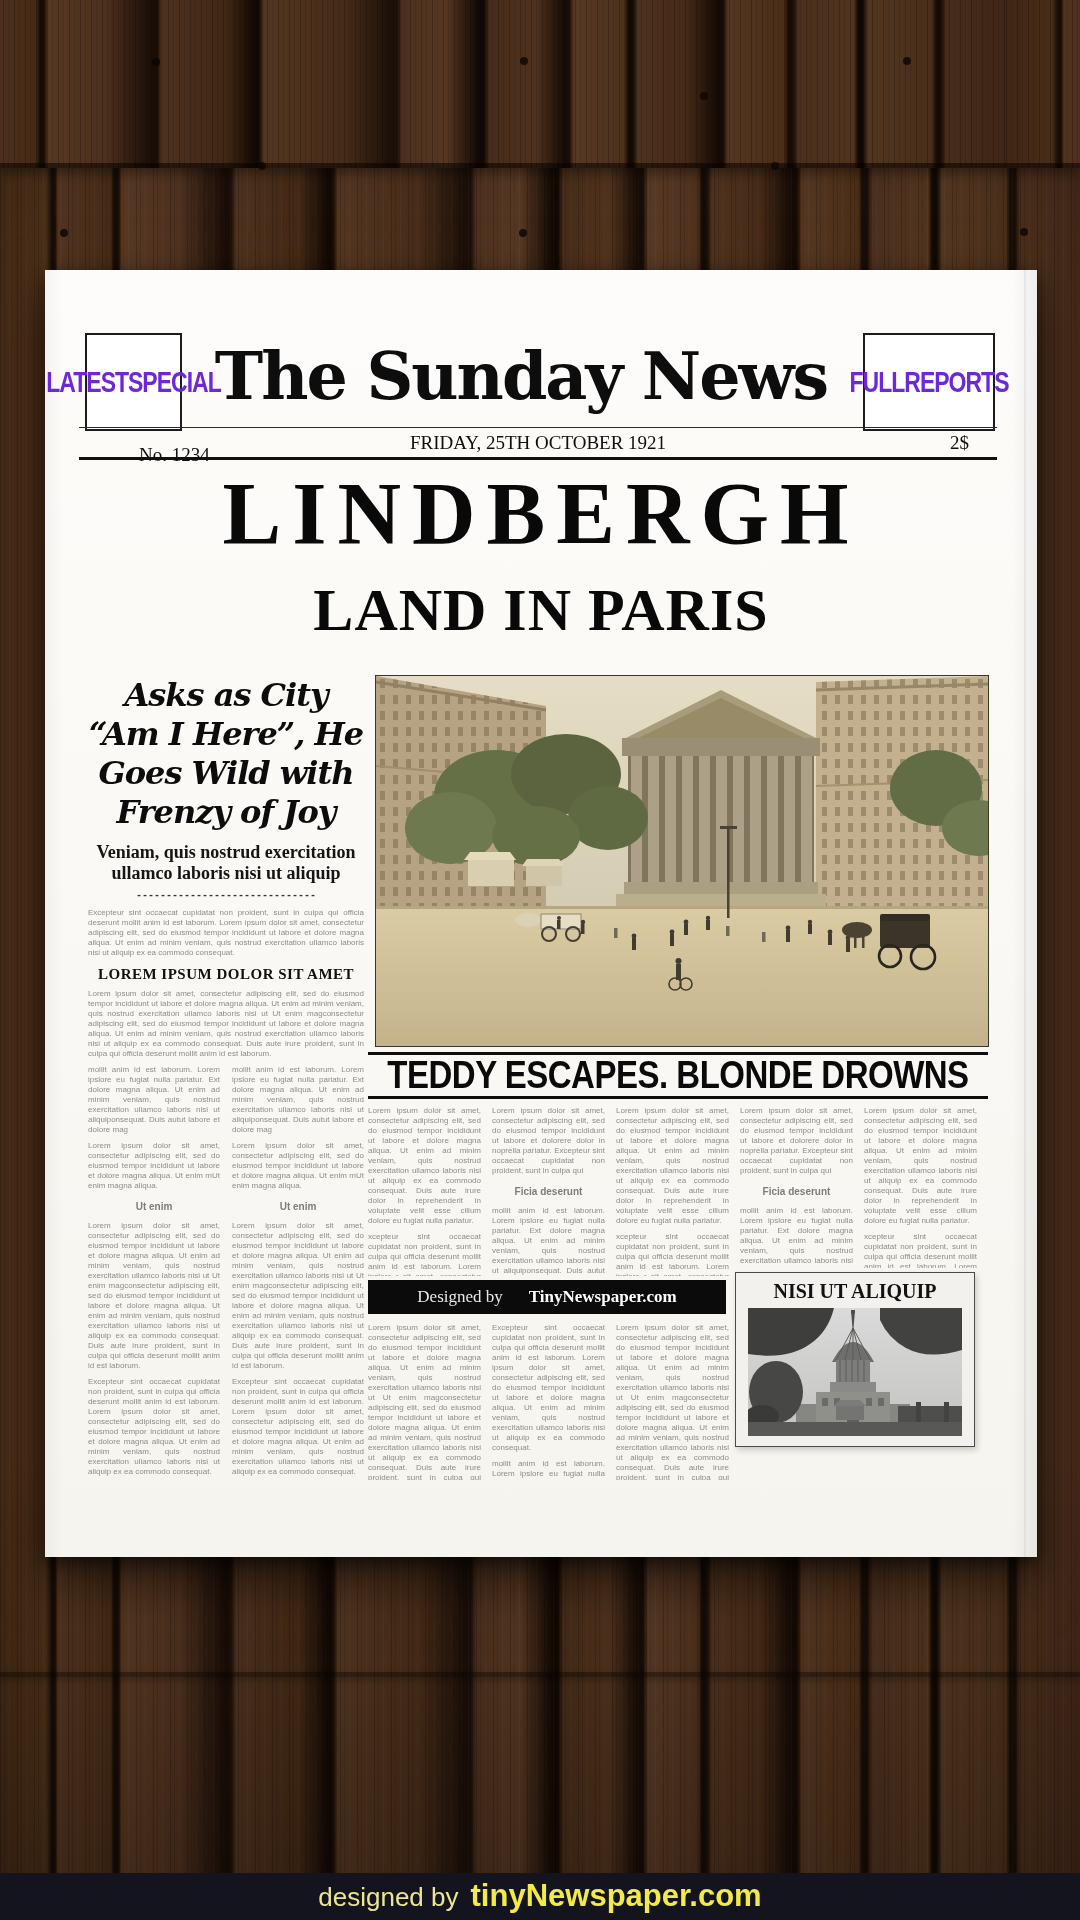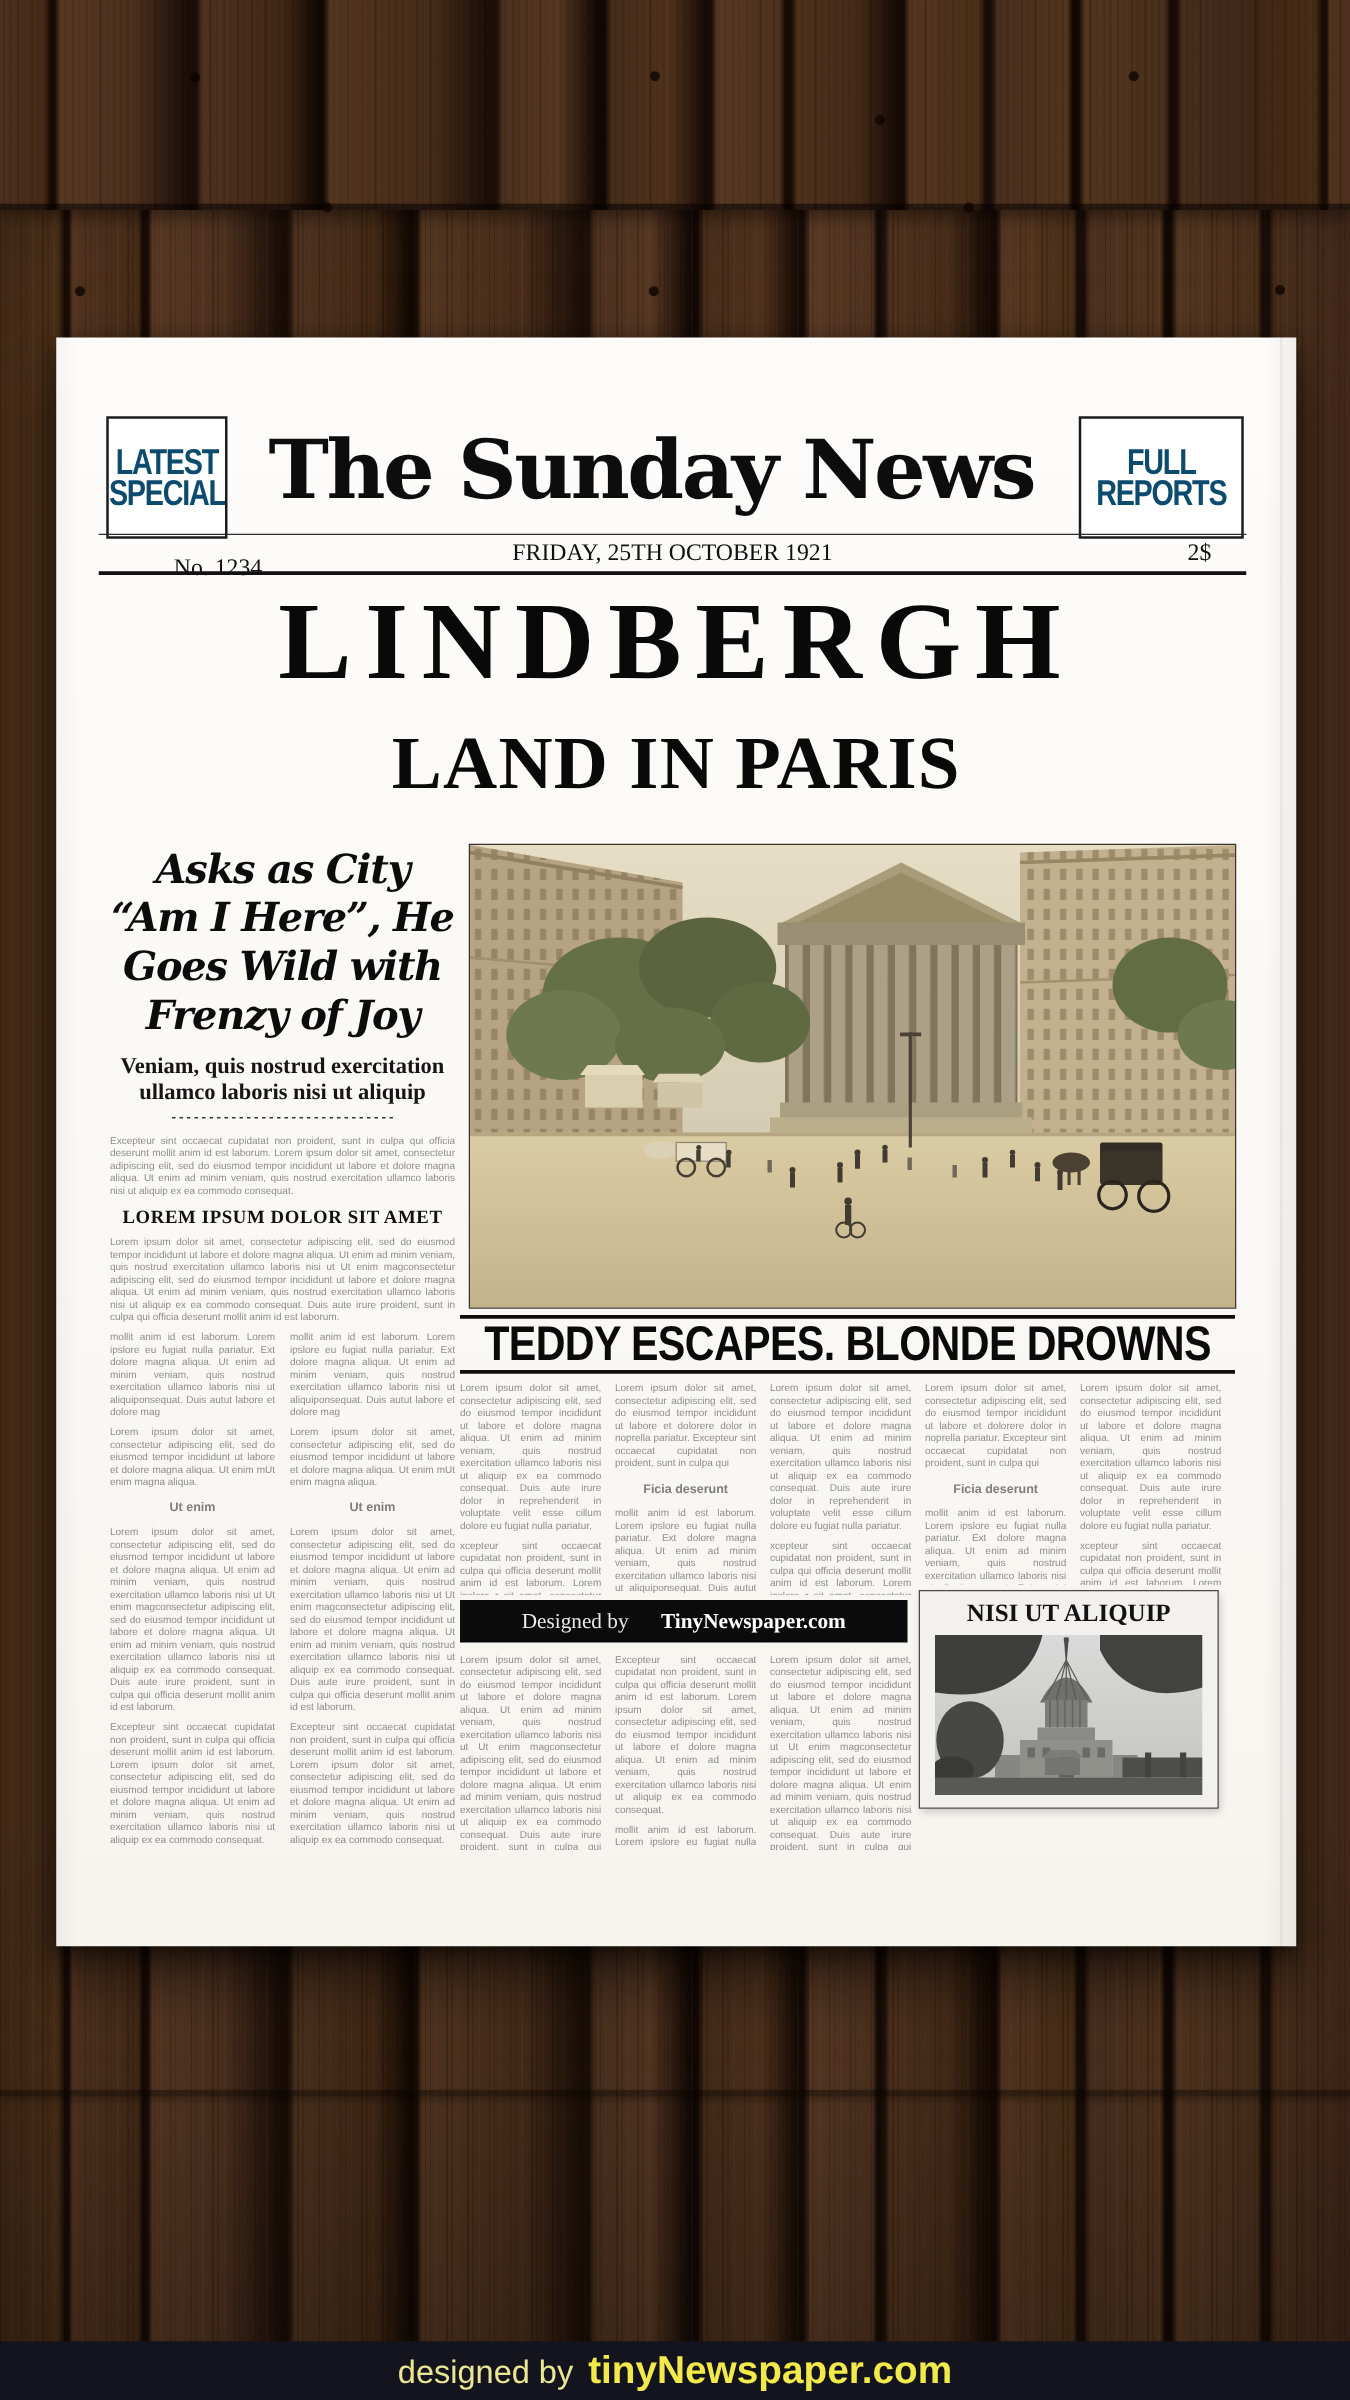--- a/index.html
+++ b/index.html
@@ -43,22 +43,22 @@
     background:
       linear-gradient(90deg, rgba(0,0,0,.035) 0, transparent 18px),
       linear-gradient(270deg, rgba(0,0,0,.06) 0, transparent 26px),
       linear-gradient(180deg,#fdfcfa 0,#faf8f4 60%,#f6f4ee 100%);
     box-shadow:0 22px 50px rgba(0,0,0,.6), 0 6px 14px rgba(0,0,0,.45);
   }
   .paper::after{content:"";position:absolute;top:0;bottom:0;right:11px;width:2px;background:rgba(0,0,0,.05);}
   
   .badge{
     position:absolute;border:2px solid #1c1c1c;background:#fff;
-    display:flex;flex-direction:column;align-items:center;justify-content:center;
-    font-family:"Liberation Sans",sans-serif;font-weight:bold;color:#0c4a6e;
+    display:flex;flex-direction:row;align-items:center;justify-content:center;
+    font-family:"Liberation Sans",sans-serif;font-weight:bold;color:#6d28d9;
     font-size:23px;line-height:25px;letter-spacing:-1px;
   }
   .badge span{display:block;transform:scaleY(1.25);}
   .badge-left{left:40px;top:63px;width:93px;height:94px;}
   .badge-right{left:818px;top:63px;width:128px;height:94px;}
   .mast-title{
     position:absolute;left:140px;top:56px;width:672px;height:100px;
     display:flex;align-items:center;justify-content:center;
     font-family:"DejaVu Serif",serif;font-weight:bold;font-size:65px;color:#0d0d0d;
     letter-spacing:-2px;white-space:nowrap;

